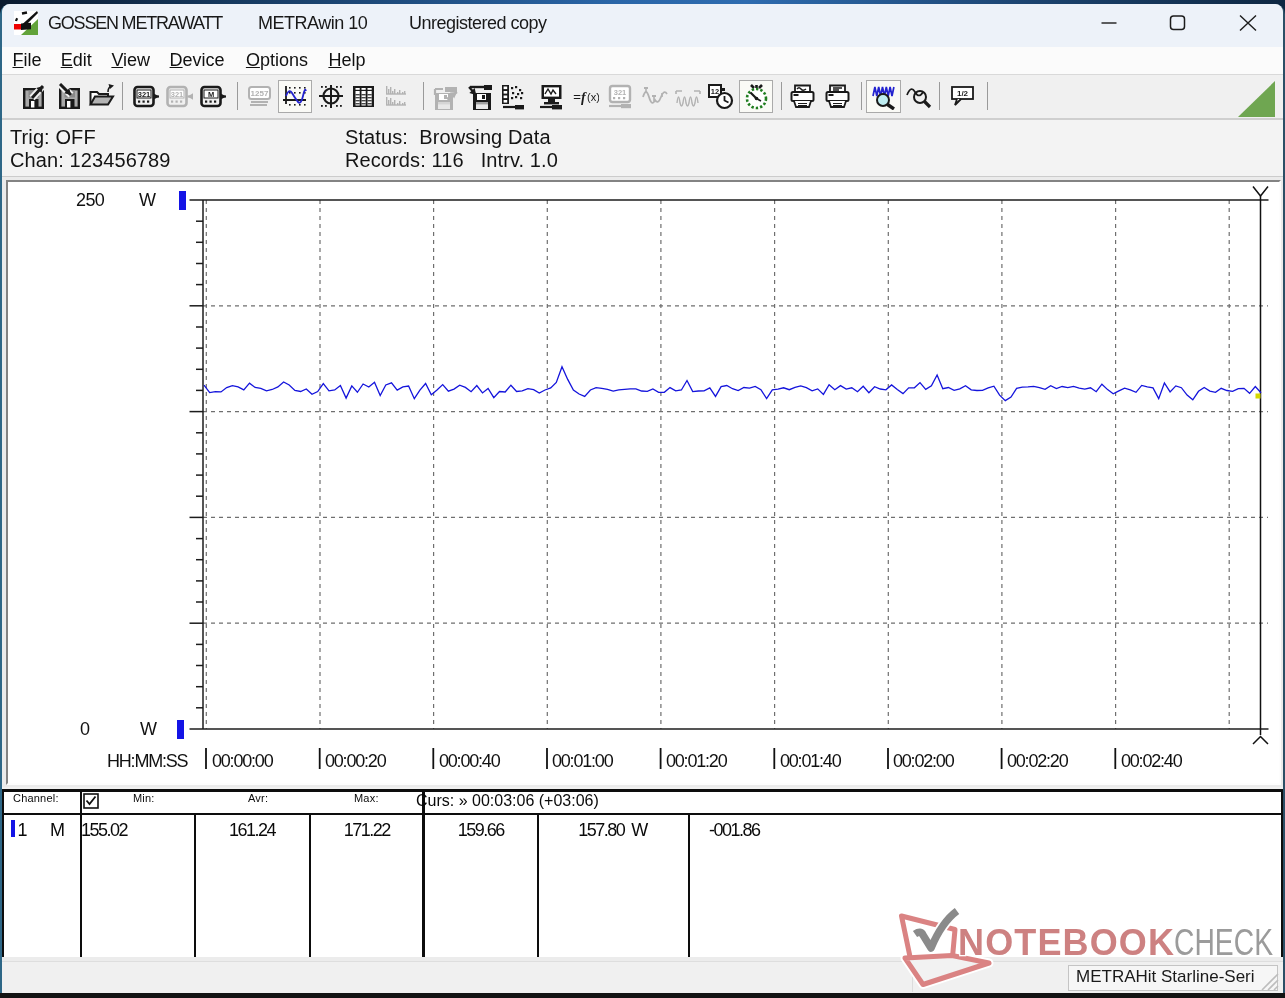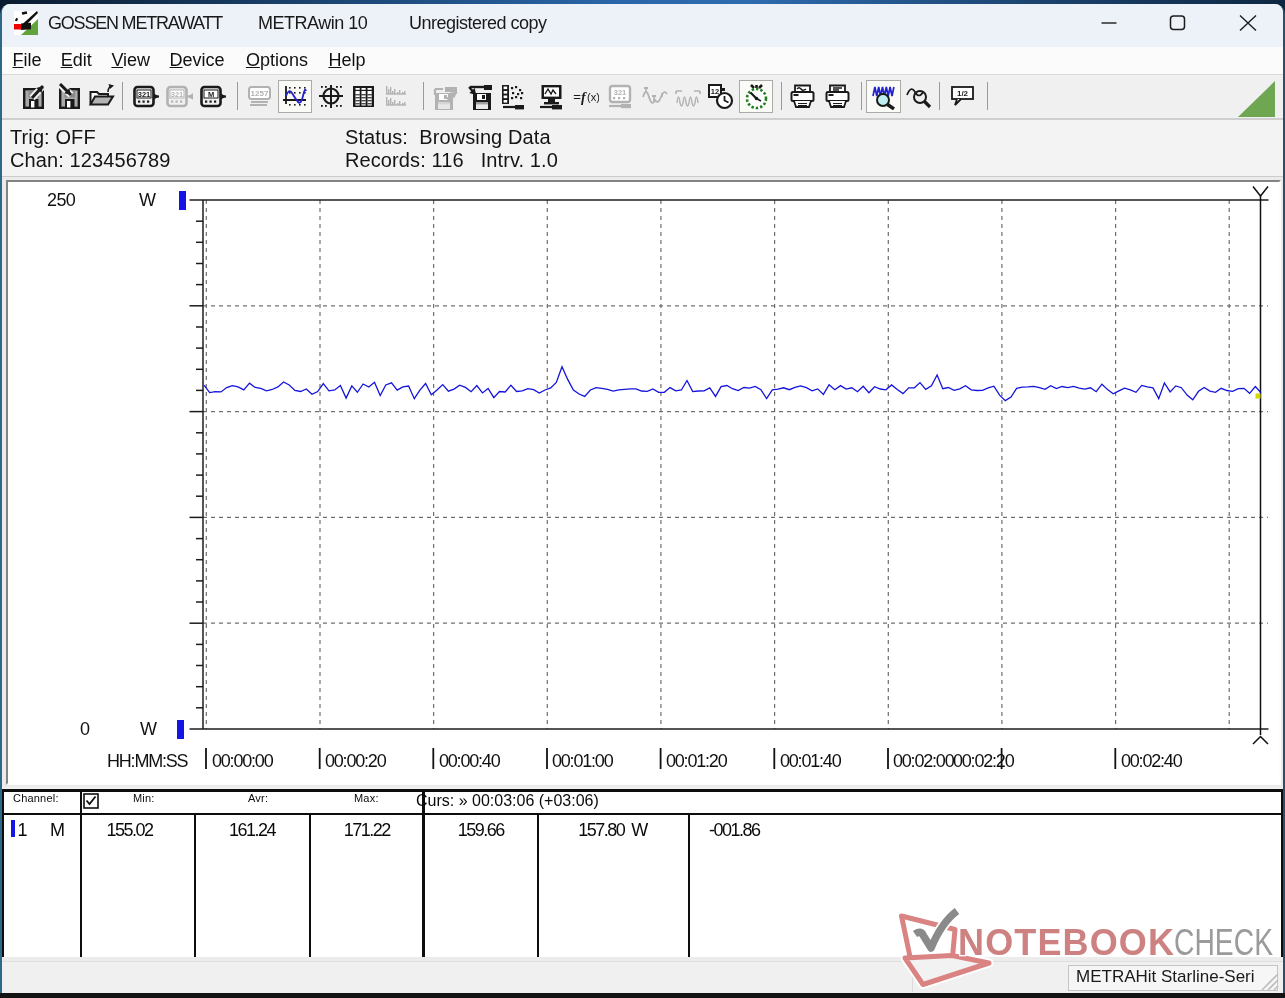--- a/index.html
+++ b/index.html
@@ -326,35 +326,35 @@
     <polygon points="2,37 39,1 39,37" fill="#6fa651"></polygon>
   </svg>
 
 <div class="infobar"></div>
 <div class="inft" style="left:10px;top:126px">Trig: OFF</div>
 <div class="inft" style="left:10px;top:149px">Chan: 123456789</div>
 <div class="inft" style="left:345px;top:126px">Status:  Browsing Data</div>
 <div class="inft" style="left:345px;top:149px">Records: 116   Intrv. 1.0</div>
 <div class="chartzone"></div>
 <div class="chartwhite"></div>
-<div class="clabel" style="left:47px;top:190px">250</div>
+<div class="clabel" style="left:76px;top:190px">250</div>
 <div class="clabel" style="left:139px;top:190px">W</div>
 <div class="abs" style="left:179px;top:191px;width:7px;height:19px;background:#1414e6"></div>
 <div class="clabel" style="left:80px;top:719px">0</div>
 <div class="clabel" style="left:140px;top:719px">W</div>
 <div class="abs" style="left:177px;top:720px;width:7px;height:19px;background:#1414e6"></div>
 <div class="clabel" style="left:107px;top:751px;font-size:18px;letter-spacing:-1.2px">HH:MM:SS</div>
 <div class="tlabel" style="left:212px">00:00:00</div>
 <div class="tlabel" style="left:325px">00:00:20</div>
 <div class="tlabel" style="left:439px">00:00:40</div>
 <div class="tlabel" style="left:552px">00:01:00</div>
 <div class="tlabel" style="left:666px">00:01:20</div>
 <div class="tlabel" style="left:780px">00:01:40</div>
 <div class="tlabel" style="left:893px">00:02:00</div>
-<div class="tlabel" style="left:953px">00:02:20</div>
+<div class="tlabel" style="left:1007px">00:02:20</div>
 <div class="tlabel" style="left:1121px">00:02:40</div>
 
 <svg class="abs" style="left:0;top:0" width="1285" height="998" viewBox="0 0 1285 998">
     <style>.gd{stroke:#6f6f6f;stroke-width:1.2;stroke-dasharray:4 4;fill:none}.ax{stroke:#1c1c1c;stroke-width:1.5;fill:none}</style>
     <path d="M206.3,200 V729" class="gd"></path>
     <path d="M320.0,200 V729" class="gd"></path>
     <path d="M433.6,200 V729" class="gd"></path>
     <path d="M547.3,200 V729" class="gd"></path>
     <path d="M660.9,200 V729" class="gd"></path>
     <path d="M774.6,200 V729" class="gd"></path>
@@ -426,21 +426,21 @@
  <rect x="1" y="1" width="14" height="14" fill="#fff" stroke="#111" stroke-width="1.6"></rect>
  <path d="M3.5,7.5 L6.5,11 L12.5,3.5" stroke="#111" stroke-width="1.8" fill="none"></path>
 </svg>
 <div class="ttext" style="left:133px;top:791.8px">Min:</div>
 <div class="ttext" style="left:248px;top:791.8px">Avr:</div>
 <div class="ttext" style="left:354px;top:791.8px">Max:</div>
 <div class="ttext" style="left:416px;top:791.8px;font-size:16px;letter-spacing:0">Curs: » 00:03:06 (+03:06)</div>
 <div class="abs" style="left:11px;top:820px;width:3.5px;height:17px;background:#1414e6"></div>
 <div class="ttext" style="left:17.5px;top:819.5px;font-size:18px;letter-spacing:-1.5px">1</div>
 <div class="ttext" style="left:50px;top:819.5px;font-size:18px">M</div>
-<div class="ttext" style="left:81px;width:97px;top:819.5px;text-align:center;font-size:18px;letter-spacing:-1.5px">155.02</div>
+<div class="ttext" style="left:81px;width:97px;top:819.5px;text-align:left;font-size:18px;letter-spacing:-1.5px">155.02</div>
 <div class="ttext" style="left:195.5px;width:113px;top:819.5px;text-align:center;font-size:18px;letter-spacing:-1.5px">161.24</div>
 <div class="ttext" style="left:312px;width:109.5px;top:819.5px;text-align:center;font-size:18px;letter-spacing:-1.5px">171.22</div>
 <div class="ttext" style="left:425px;width:111.5px;top:819.5px;text-align:center;font-size:18px;letter-spacing:-1.5px">159.66</div>
 <div class="ttext" style="left:538px;width:149px;top:819.5px;text-align:center;font-size:18px;letter-spacing:-1.5px">157.80&nbsp;&nbsp;W</div>
 <div class="ttext" style="left:709px;top:819.5px;font-size:18px;letter-spacing:-1.5px">-001.86</div>
 
 <div class="statusbar"></div>
 <div class="abs" style="left:912px;top:963px;width:1px;height:29px;background:#dcdcdc"></div>
 <div class="abs" style="left:1068px;top:965px;width:210px;height:26px;background:#f6f6f6;border:1px solid #c4c4c4"></div>
 <div class="abs" style="left:1076px;top:967px;font-size:17px;color:#1a1a1a;letter-spacing:0">METRAHit Starline-Seri</div>

